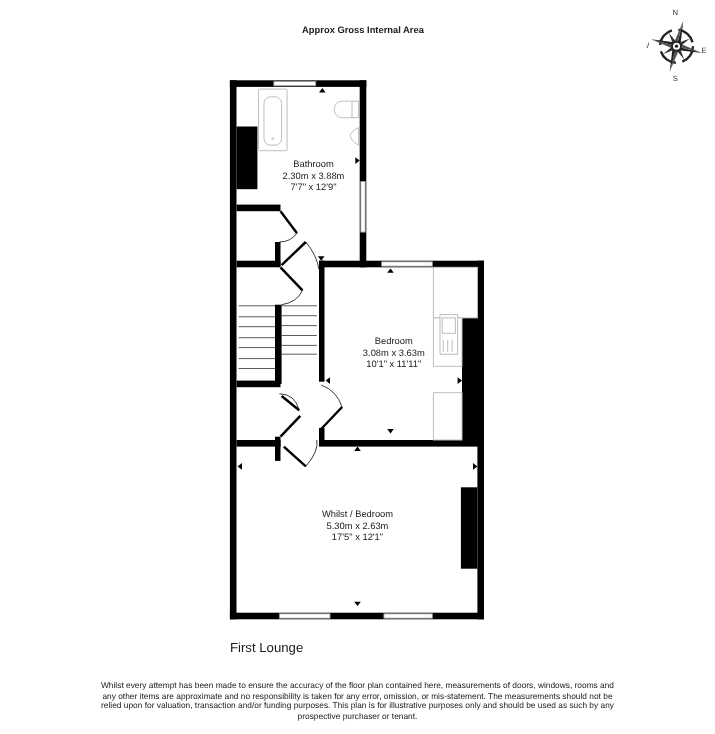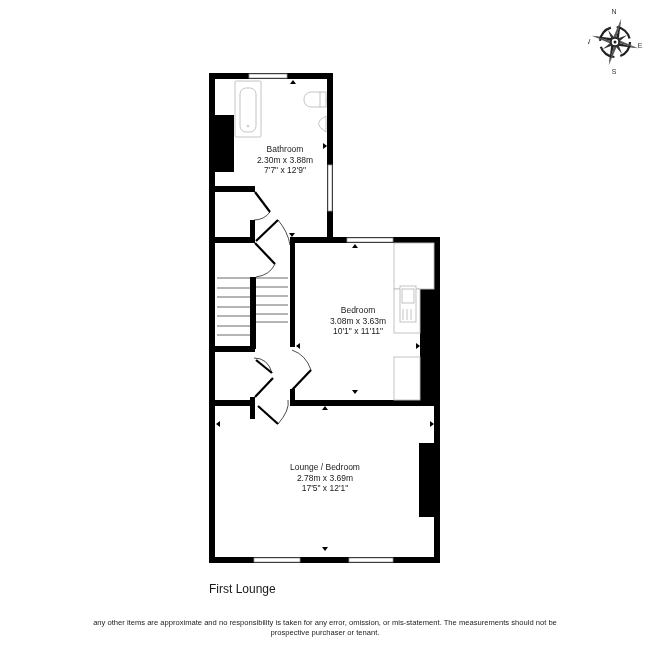--- a/index.html
+++ b/index.html
@@ -10,20 +10,21 @@
   .room-label { position: absolute; text-align: center; font-size: 8.5px; line-height: 10.5px; white-space: nowrap; }
   .room-label .name { font-weight: normal; display: block; }
   .room-label .dim { display: block; }
   .floor-label { position: absolute; left: 209px; top: 582px; font-size: 12px; }
   .disclaimer { position: absolute; left: 18px; top: 618px; width: 614px; text-align: center; font-size: 7.6px; line-height: 9.6px; color: #222; }
 </style>
 </head>
 <body>
 
 <div class="area-header">
+  <div>Approx Gross Internal Area</div>
 </div>
 
 <svg class="compass" viewBox="0 0 56 72">
   <text x="26" y="10" font-size="7" text-anchor="middle" font-family="Liberation Sans, sans-serif" fill="#333">N</text>
   <text x="26" y="70" font-size="7" text-anchor="middle" font-family="Liberation Sans, sans-serif" fill="#333">S</text>
   <text x="52" y="44" font-size="7" text-anchor="middle" font-family="Liberation Sans, sans-serif" fill="#333">E</text>
   <text x="-1" y="40" font-size="7" text-anchor="middle" font-family="Liberation Sans, sans-serif" fill="#333">W</text>
   <g transform="translate(27,38)">
     <circle r="15" fill="none" stroke="#222" stroke-width="2.2" stroke-dasharray="18 6"></circle>
     <g transform="rotate(15)">
@@ -160,23 +161,25 @@
   <span class="dim">7'7" x 12'9"</span>
 </div>
 
 <div class="room-label" style="left:318px; top:305px; width:80px;">
   <span class="name">Bedroom</span>
   <span class="dim">3.08m x 3.63m</span>
   <span class="dim">10'1" x 11'11"</span>
 </div>
 
 <div class="room-label" style="left:275px; top:462px; width:100px;">
-  <span class="name">Lounge / Bedroom</span>
-  <span class="dim">2.78m x 3.69m</span>
+  <span class="name">Whilst / Bedroom</span>
+  <span class="dim">5.30m x 2.63m</span>
   <span class="dim">17'5" x 12'1"</span>
 </div>
 
 <div class="floor-label">First Lounge</div>
 
 <div class="disclaimer">
+  <div>Whilst every attempt has been made to ensure the accuracy of the floor plan contained here, measurements of doors, windows, rooms and</div>
   <div>any other items are approximate and no responsibility is taken for any error, omission, or mis-statement. The measurements should not be</div>
+  <div>relied upon for valuation, transaction and/or funding purposes. This plan is for illustrative purposes only and should be used as such by any</div>
   <div>prospective purchaser or tenant.</div>
 </div>
 
 </body></html>

